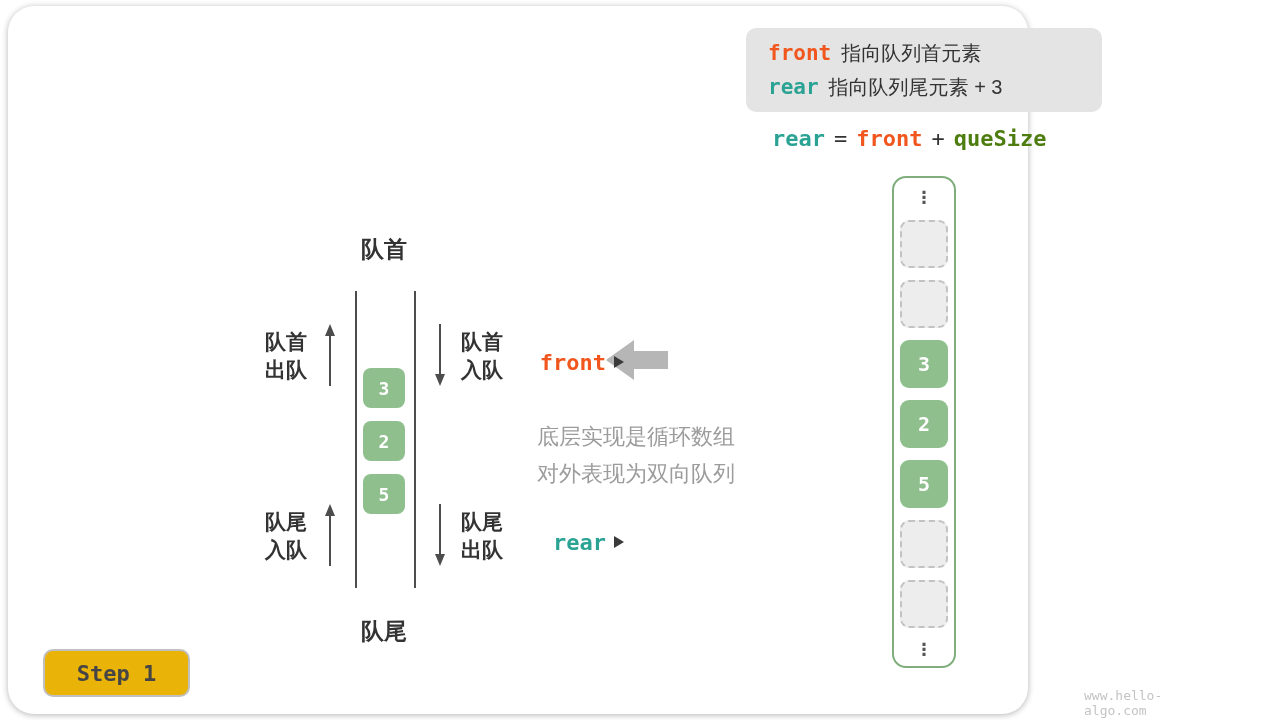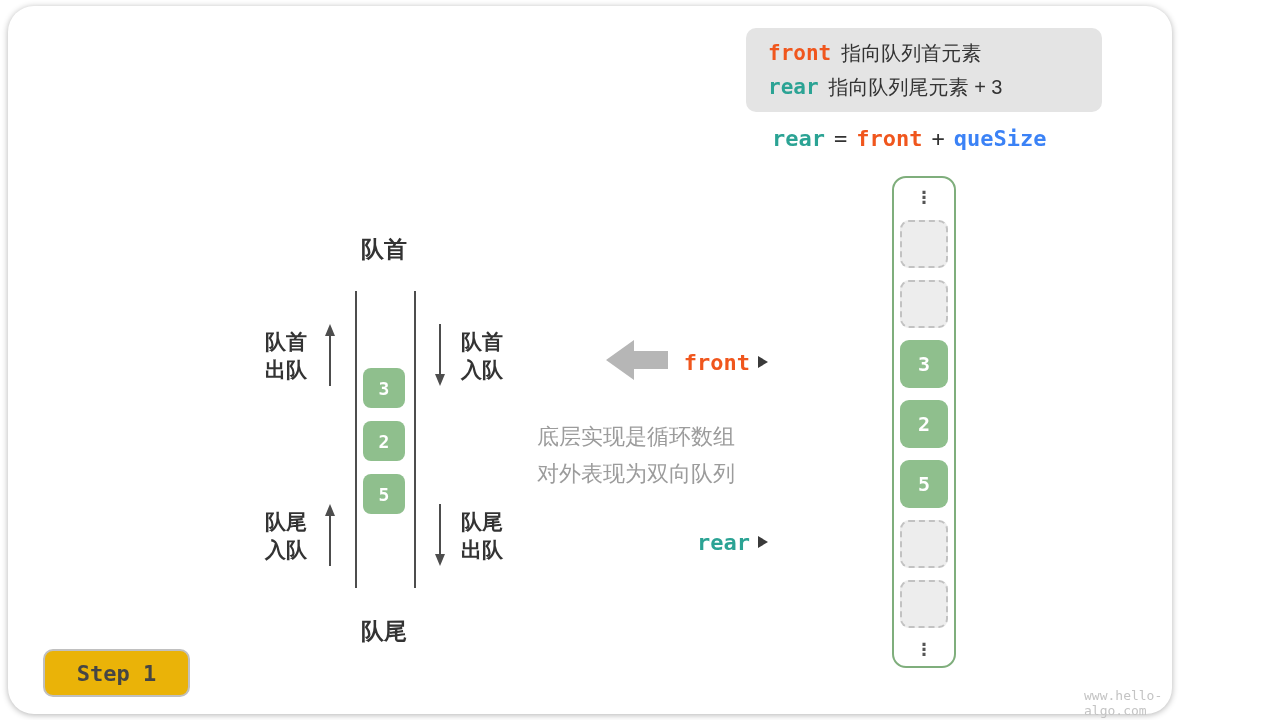--- a/index.html
+++ b/index.html
@@ -1,34 +1,34 @@
 <!DOCTYPE html>
 <html><head>
 <meta charset="utf-8">
 <style>
   * { margin: 0; padding: 0; box-sizing: border-box; }
   body { background: #ffffff; font-family: "Liberation Sans", "DejaVu Sans", sans-serif; }
   .stage { position: relative; width: 1280px; height: 720px; background: #fff; overflow: hidden; }
   .card {
-    position: absolute; left: 8px; top: 6px; width: 1164px; height: 708px;
+    position: absolute; left: 8px; top: 6px; width: 1020px; height: 708px;
     background: #ffffff; border-radius: 26px;
     box-shadow: 0 1px 6px rgba(0,0,0,0.30);
   }
 
   
   .legend {
     position: absolute; left: 738px; top: 22px; width: 356px; height: 84px;
     background: #e4e4e4; border-radius: 10px;
     display: flex; flex-direction: column; justify-content: center; gap: 7px;
     padding: 0 22px; font-size: 20px; color: #333;
   }
   .legend .kw { font-family: "DejaVu Sans Mono", "Liberation Mono", monospace; font-weight: bold; font-size: 21px; margin-right: 10px; }
   .kw-front { color: #f0561d; }
   .kw-rear  { color: #2ba394; }
-  .kw-size  { color: #3b82f6; margin-top: 37px; }
+  .kw-size  { color: #4d7c0f; margin-top: 37px; }
 
   
   .formula {
     position: absolute; left: 764px; top: 120px;
     font-family: "DejaVu Sans Mono", "Liberation Mono", monospace;
     font-size: 22px; color: #333;
   }
   .formula span { margin-right: 9px; }
   .formula .kw { font-weight: bold; }
 

